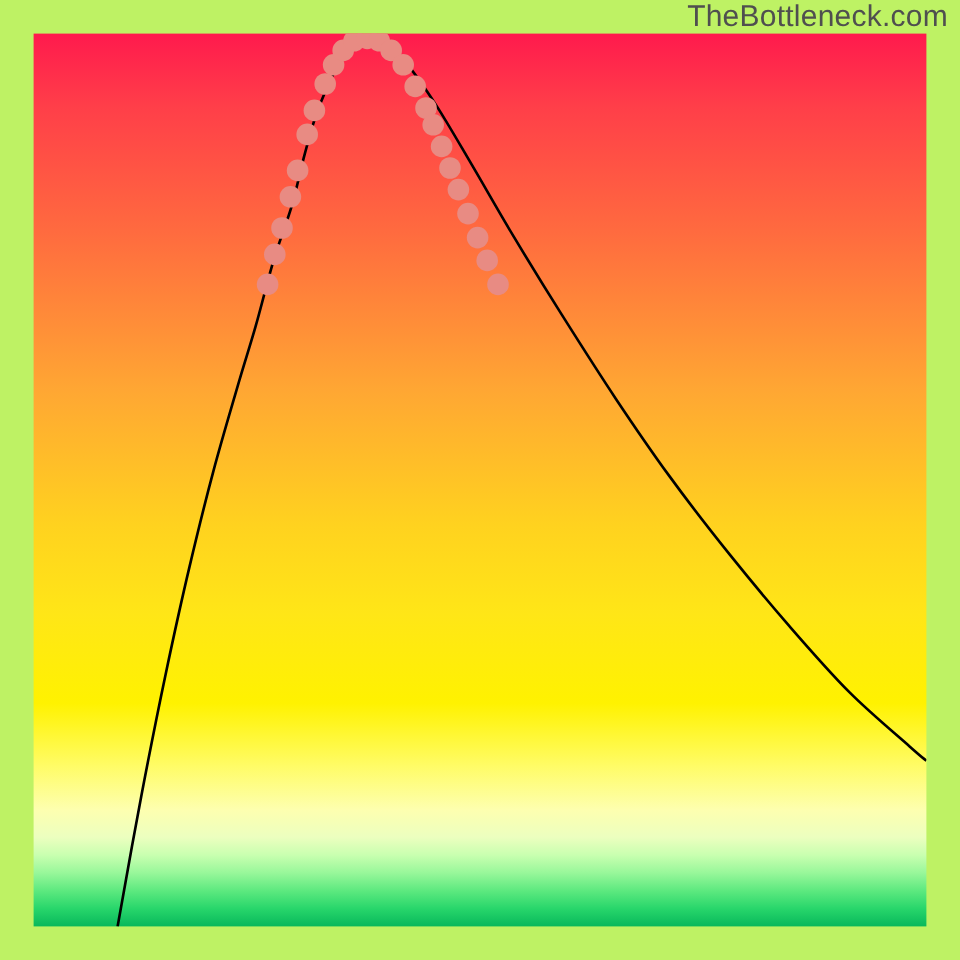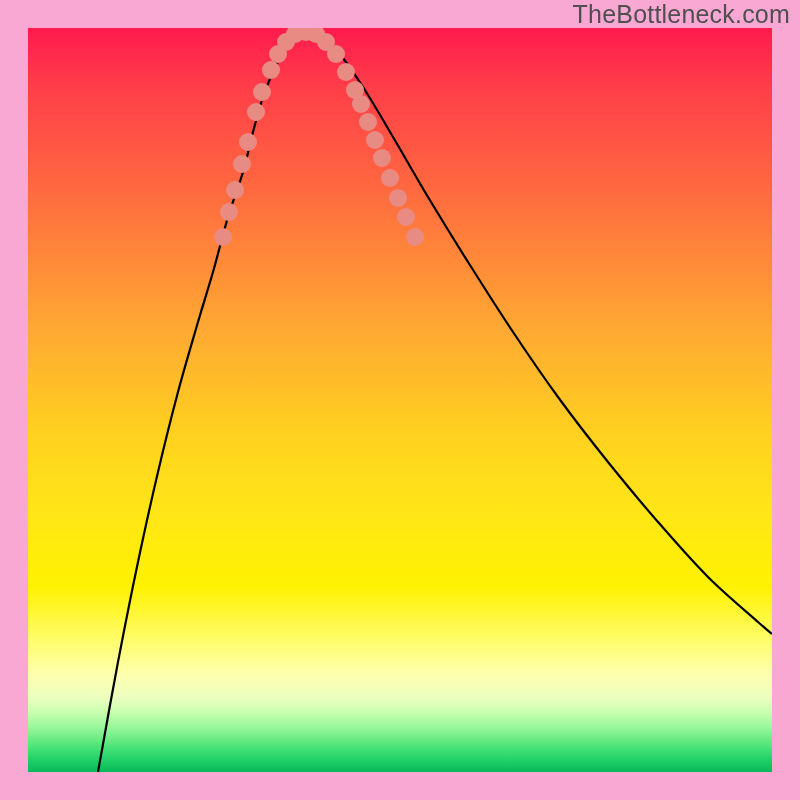--- a/index.html
+++ b/index.html
@@ -8,21 +8,21 @@
     width: 800px;
     height: 800px;
     overflow: hidden;
     background: #000;
     font-family: Arial, Helvetica, sans-serif;
   }
   .frame {
     position: relative;
     width: 800px;
     height: 800px;
-    background: #f9a8d4;
+    background: #bef264;
   }
   .plot {
     position: absolute;
     left: 28px;
     top: 28px;
     width: 744px;
     height: 744px;
     background: linear-gradient(to bottom,
       #ff1a4d 0%,
       #ff3e49 8%,

